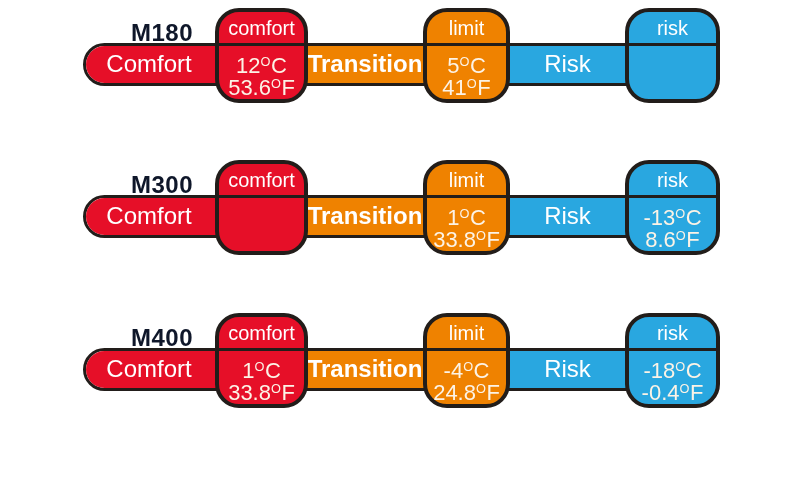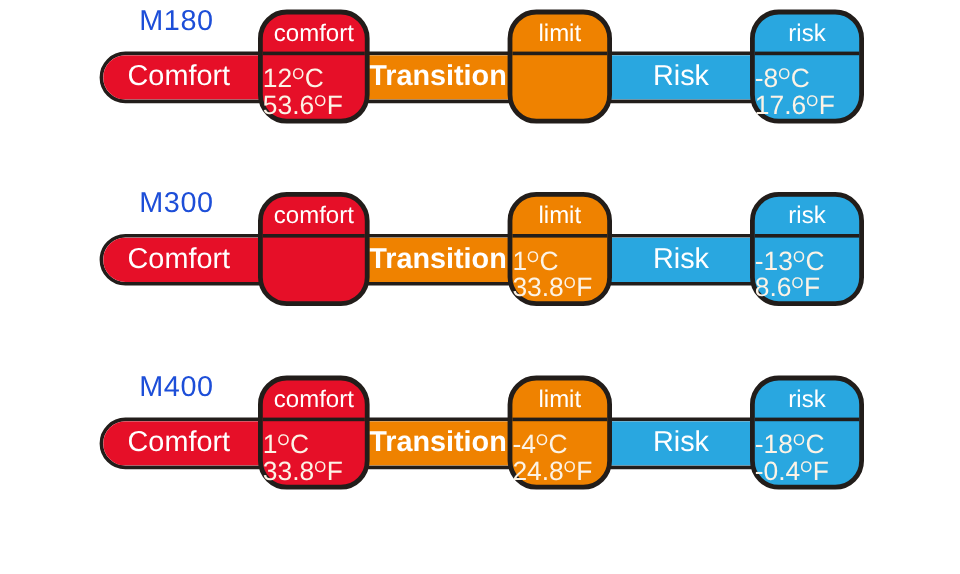--- a/index.html
+++ b/index.html
@@ -13,22 +13,22 @@
   html,body{margin:0;padding:0;background:#ffffff;}
   .canvas{
     position:relative;
     width:800px;height:478px;
     background:#ffffff;
     font-family:"Liberation Sans", sans-serif;
     overflow:hidden;
   }
   .row{position:absolute;left:0;width:800px;height:96px;}
   .model{
-    position:absolute;left:115px;top:-4px;margin:1px;
-    font-size:24px;line-height:26px;font-weight:normal;color:#1d4ed8;
+    position:absolute;left:115px;top:-4px;margin:16px;
+    font-size:24px;line-height:26px;font-weight:bold;color:#0f172a;
     letter-spacing:0.5px;white-space:nowrap;
   }
   .bar{
     position:absolute;left:83px;top:35px;width:632px;height:43px;
     box-sizing:border-box;border:3px solid var(--ink);
     border-radius:26px 0 0 26px;
     display:flex;overflow:hidden;
   }
   .seg{height:100%;}
   .seg-red{width:178px;background:var(--red);}
@@ -53,21 +53,21 @@
   .badge-label{
     position:absolute;top:0;left:0;right:0;height:31px;line-height:33px;
     text-align:center;color:var(--white);font-size:20px;white-space:nowrap;
   }
   .badge-line{
     position:absolute;left:0;right:0;top:31px;height:3px;
     background:var(--ink);
   }
   .temps{
     position:absolute;left:0;right:0;top:34px;bottom:0;
-    display:flex;flex-direction:column;justify-content:center;align-items:flex-start;
+    display:flex;flex-direction:column;justify-content:center;align-items:center;
     color:var(--cream);font-size:22px;
   }
   .temp{height:22px;line-height:22px;white-space:nowrap;}
   .deg{font-size:0.58em;vertical-align:0.52em;letter-spacing:0.5px;}
 </style>
 </head>
 <body>
 
 <div class="canvas">
 
@@ -86,28 +86,28 @@
       <div class="badge-label">comfort</div>
       <div class="badge-line"></div>
       <div class="temps">
         <div class="temp">12<span class="deg">O</span>C</div>
         <div class="temp">53.6<span class="deg">O</span>F</div>
       </div>
     </div>
     <div class="badge b-limit">
       <div class="badge-label">limit</div>
       <div class="badge-line"></div>
+      <div class="temps">
+        <div class="temp">5<span class="deg">O</span>C</div>
+        <div class="temp">41<span class="deg">O</span>F</div>
+      </div>
     </div>
     <div class="badge b-risk">
       <div class="badge-label">risk</div>
       <div class="badge-line"></div>
-      <div class="temps">
-        <div class="temp">-8<span class="deg">O</span>C</div>
-        <div class="temp">17.6<span class="deg">O</span>F</div>
-      </div>
     </div>
   </section>
 
   <section class="row" style="top:160px">
     <h2 class="model">M300</h2>
     <div class="bar">
       <div class="seg seg-red"></div>
       <div class="seg seg-orange"></div>
       <div class="seg seg-blue"></div>
     </div>

